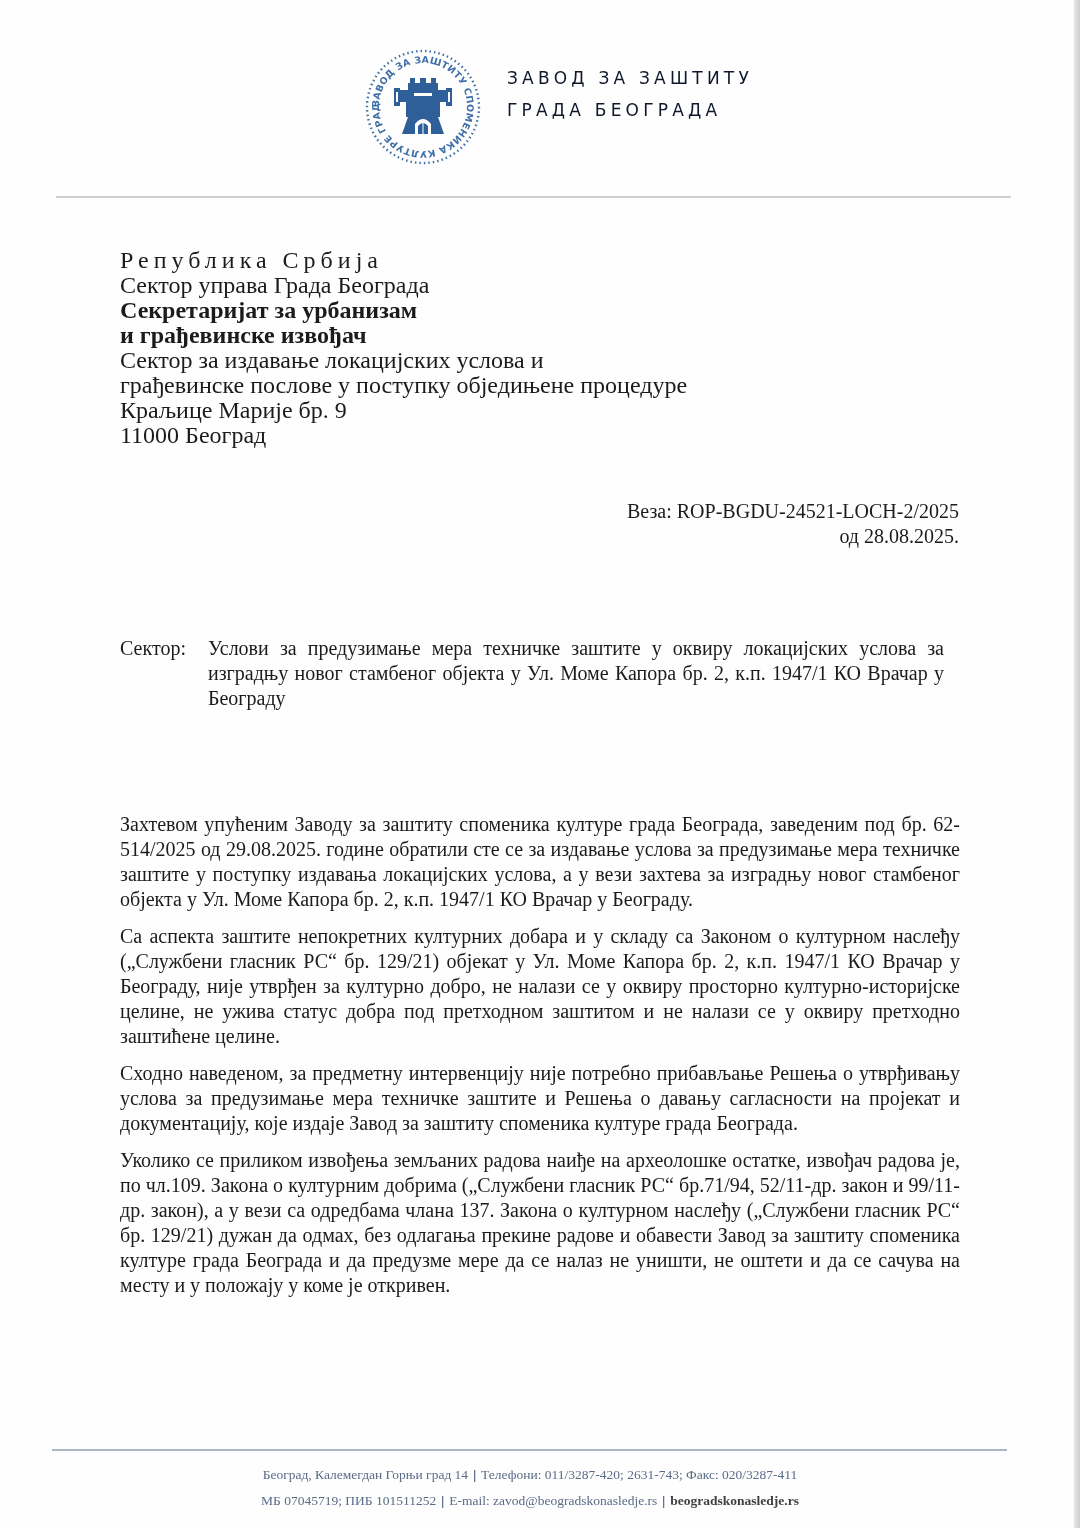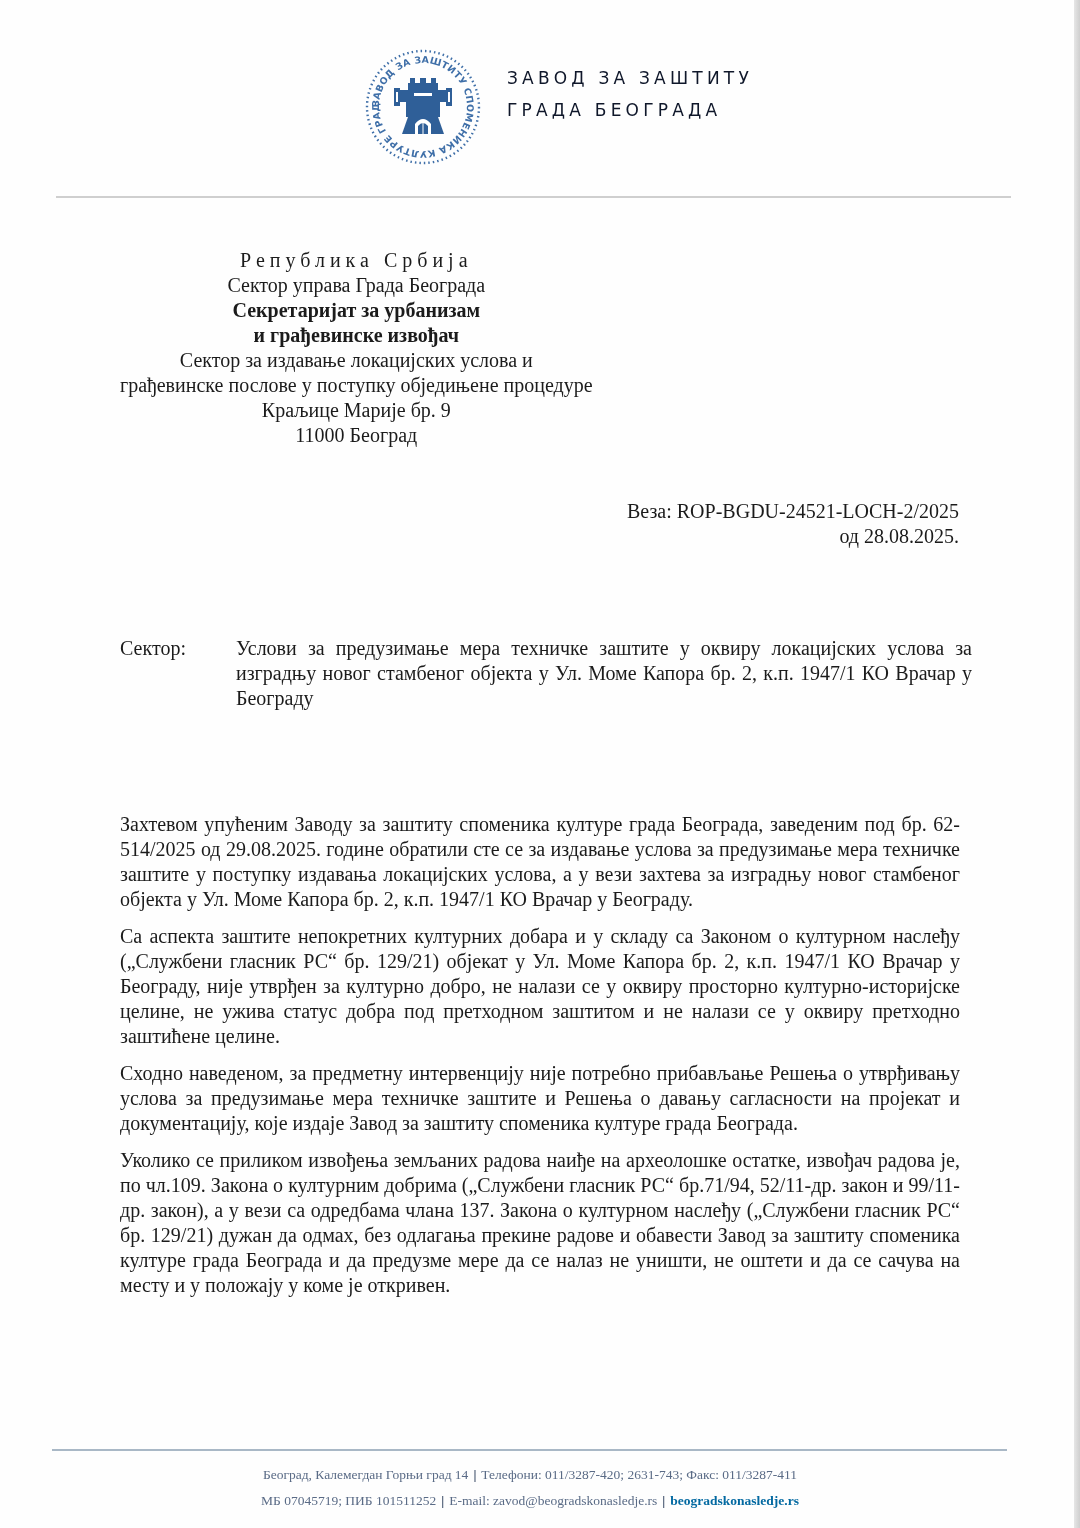--- a/index.html
+++ b/index.html
@@ -10,43 +10,43 @@
   .serif { font-family: "Liberation Serif", "DejaVu Serif", serif; color: #1b1b1b; }
 
   
   .logo-seal { position: absolute; left: 364px; top: 48px; width: 118px; height: 118px; }
   .logo-text { position: absolute; left: 507px; top: 62px; font-family: "DejaVu Sans", sans-serif;
     color: #0f172a; font-size: 17px; letter-spacing: 4.2px; line-height: 32px; font-weight: normal; }
   .logo-text div { white-space: nowrap; }
   .header-rule { position: absolute; left: 56px; top: 196px; width: 955px; height: 2px; background: #cfcfcf; }
 
   
-  .addr { position: absolute; left: 120px; top: 248px; font-size: 20px; line-height: 25px; text-align: center; }
+  .addr { position: absolute; left: 120px; top: 248px; font-size: 24px; line-height: 25px; }
   .addr div { white-space: nowrap; }
   .addr .spaced { letter-spacing: 5px; }
   .addr .bold { font-weight: bold; }
 
   
   .ref { position: absolute; right: 121px; top: 499px; font-size: 20px; line-height: 25px; text-align: right; }
 
   
   .subject { position: absolute; left: 120px; top: 636px; width: 840px; font-size: 20px; line-height: 25px; }
   .subject-label { position: absolute; left: 0; top: 0; }
-  .subject-text { position: absolute; left: 116px; top: 0; width: 736px; text-align: justify; }
+  .subject-text { position: absolute; left: 88px; top: 0; width: 736px; text-align: justify; }
 
   
   .body { position: absolute; left: 120px; top: 812px; width: 840px; font-size: 20px; line-height: 25px; }
   .body p { margin: 0 0 12px 0; text-align: justify; }
 
   
   .footer-rule { position: absolute; left: 52px; top: 1449px; width: 955px; height: 2px; background: #a9b8c6; }
   .footer { position: absolute; left: 0; top: 1462px; width: 1060px; text-align: center;
     font-family: "Liberation Serif", "DejaVu Serif", serif; color: #5a6b86; font-size: 13.5px; line-height: 26px; }
   .footer .sep { color: #2e3f5c; font-weight: bold; margin: 0 5px; }
-  .footer .web { font-weight: bold; color: #0369a1; }
+  .footer .web { font-weight: bold; color: #404040; }
 </style>
 </head>
 <body>
 
 <div class="page">
 
   <div class="logo-seal">
     <svg width="118" height="118" viewBox="0 0 118 118" xmlns="http://www.w3.org/2000/svg">
       <defs>
         <path id="ringPath" d="M59,59 m-44,0 a44,44 0 1,1 88,0 a44,44 0 1,1 -88,0"></path>
@@ -111,21 +111,21 @@
   <div class="body serif">
     <p>Захтевом упућеним Заводу за заштиту споменика културе града Београда, заведеним под бр. 62-514/2025 од 29.08.2025. године обратили сте се за издавање услова за предузимање мера техничке заштите у поступку издавања локацијских услова, а у вези захтева за изградњу новог стамбеног објекта у Ул. Моме Капора бр. 2, к.п. 1947/1 КО Врачар у Београду.</p>
     <p>Са аспекта заштите непокретних културних добара и у складу са Законом о културном наслеђу („Службени гласник РС“ бр. 129/21) објекат у Ул. Моме Капора бр. 2, к.п. 1947/1 КО Врачар у Београду, није утврђен за културно добро, не налази се у оквиру просторно културно-историјске целине, не ужива статус добра под претходном заштитом и не налази се у оквиру претходно заштићене целине.</p>
     <p>Сходно наведеном, за предметну интервенцију није потребно прибављање Решења о утврђивању услова за предузимање мера техничке заштите и Решења о давању сагласности на пројекат и документацију, које издаје Завод за заштиту споменика културе града Београда.</p>
     <p>Уколико се приликом извођења земљаних радова наиђе на археолошке остатке, извођач радова је, по чл.109. Закона о културним добрима („Службени гласник РС“ бр.71/94, 52/11-др. закон и 99/11-др. закон),  а у вези са одредбама члана 137. Закона о културном наслеђу („Службени гласник РС“ бр. 129/21) дужан да одмах, без одлагања прекине радове и обавести Завод за заштиту споменика културе града Београда и да предузме мере да се налаз не уништи, не оштети и да се сачува на месту и у положају у коме је откривен.</p>
   </div>
 
   <div class="footer-rule"></div>
   <div class="footer">
     <div>
-      <span>Београд, Калемегдан Горњи град 14</span><span class="sep">|</span><span>Телефони: 011/3287-420; 2631-743; Факс: 011/3287-411</span>
+      <span>Београд, Калемегдан Горњи град 14</span><span class="sep">|</span><span>Телефони: 011/3287-420; 2631-743; Факс: 020/3287-411</span>
     </div>
     <div>
       <span>МБ 07045719; ПИБ 101511252</span><span class="sep">|</span><span>E-mail: zavod@beogradskonasledje.rs</span><span class="sep">|</span><span class="web">beogradskonasledje.rs</span>
     </div>
   </div>
 
   <div class="right-edge"></div>
 </div>
 
 </body></html>

